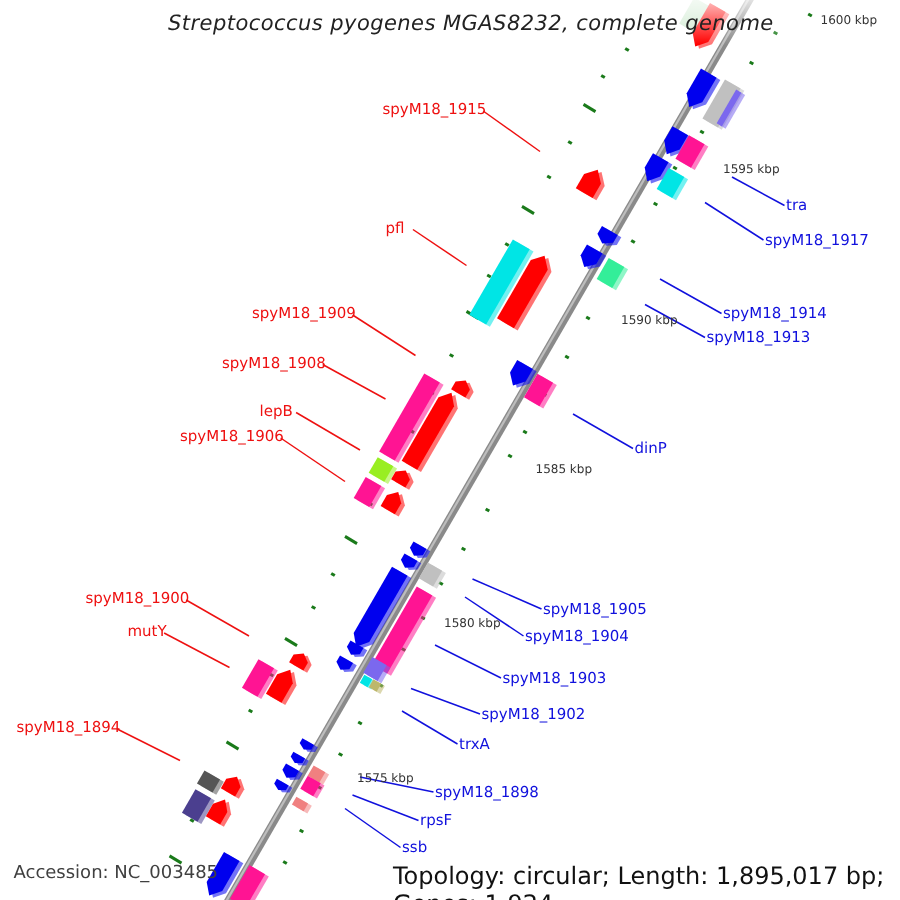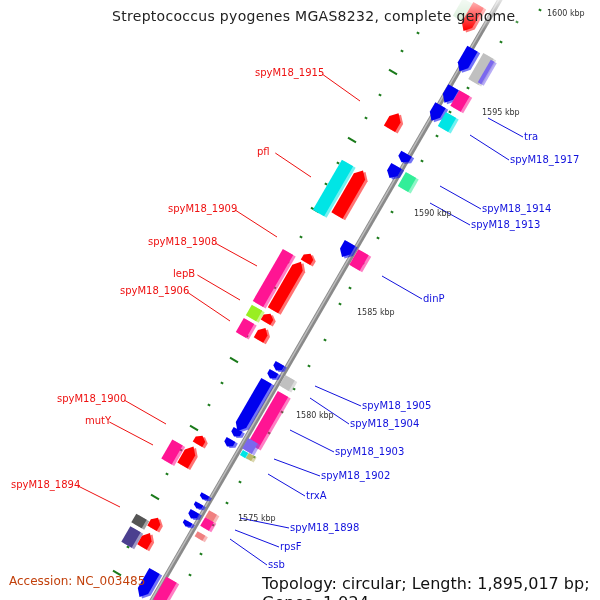--- a/index.html
+++ b/index.html
@@ -1,19 +1,19 @@
 <!DOCTYPE html>
 <html><head>
 <meta charset="utf-8">
 <style>
   html, body { margin: 0; padding: 0; background: #ffffff; }
   body { width: 600px; height: 600px; position: relative; overflow: hidden; font-family: "DejaVu Sans", sans-serif; }
   #map { position: absolute; left: 0; top: 0; width: 600px; height: 600px; }
-  .title { position: absolute; top: 8px; left: 112px; font-size: 14px; color: #222; letter-spacing: 0.3px; }
-  .footer-left { position: absolute; left: 9px; top: 574px; font-size: 12px; color: #c2410c; }
+  .title { position: absolute; top: 8px; left: 112px; font-size: 14px; font-style: italic; color: #222; letter-spacing: 0.3px; }
+  .footer-left { position: absolute; left: 9px; top: 574px; font-size: 12px; color: #404040; }
   .footer-right { position: absolute; left: 262px; top: 574px; font-size: 16px; color: #111; }
   .lbl { font-family: "DejaVu Sans", sans-serif; font-size: 10px; }
   .kbp { font-family: "DejaVu Sans", sans-serif; font-size: 8px; fill: #333; }
 </style>
 </head>
 <body>
 
 <svg id="map" width="600" height="600" viewBox="0 0 600 600">
   <defs>
     <linearGradient id="fadeTop" x1="0" y1="0" x2="0" y2="1">

